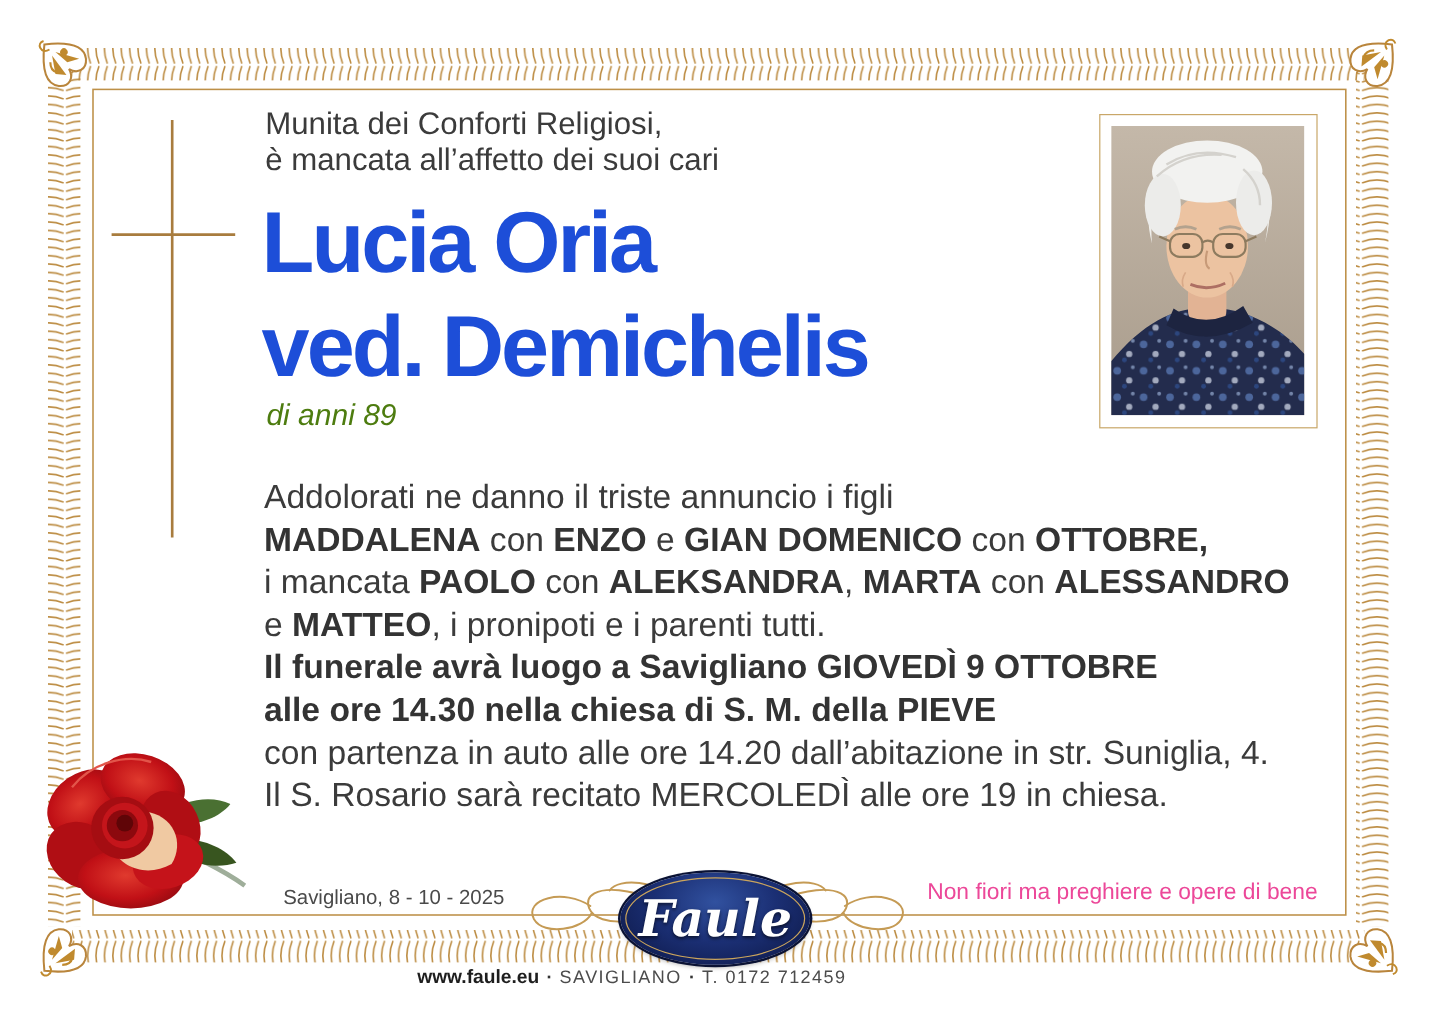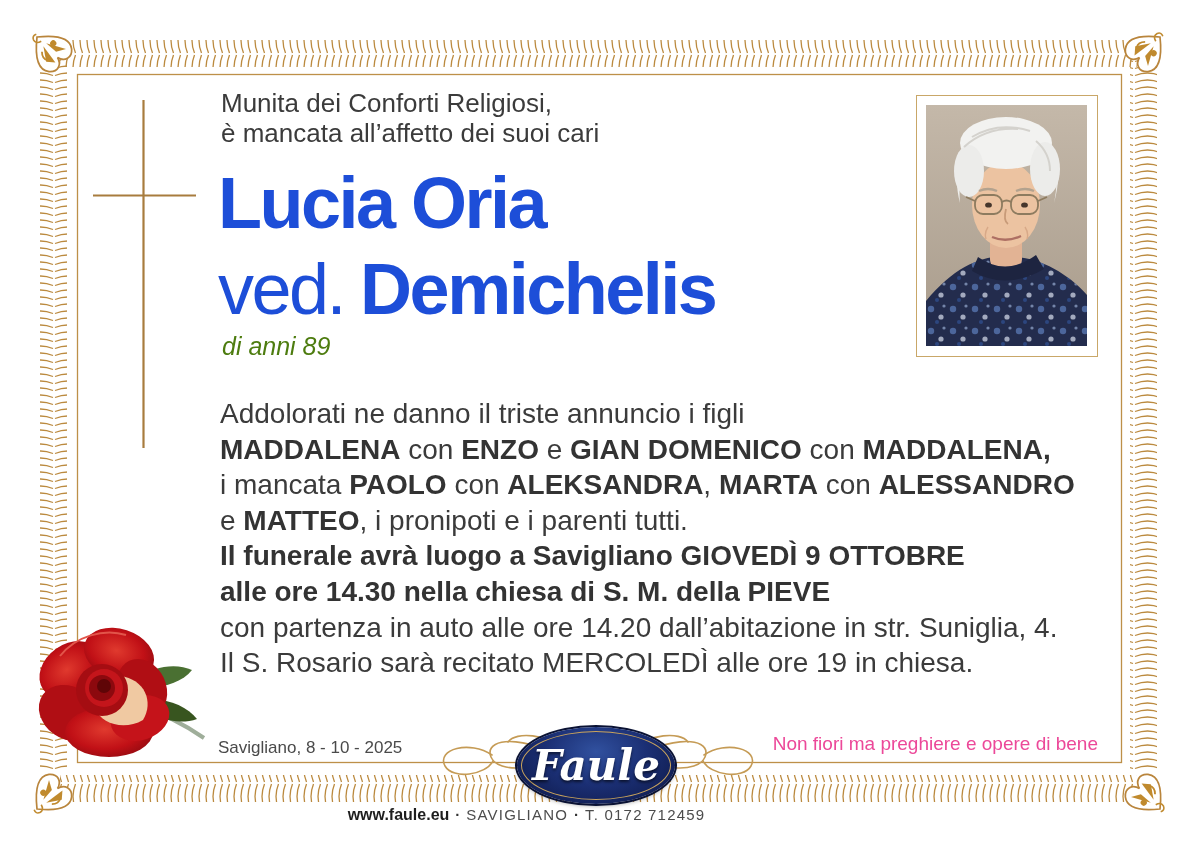--- a/index.html
+++ b/index.html
@@ -7,27 +7,27 @@
     width:1197px;height:846px;background:#ffffff;
     font-family:"Liberation Sans",sans-serif;color:#3c3c3c;
     position:relative;overflow:hidden;
   }
   svg.frame{position:absolute;left:0;top:0;z-index:1;}
 
   
   .intro{position:absolute;left:221px;top:88px;font-size:26px;line-height:30px;color:#3b3b3b;z-index:3;}
   .name-block{position:absolute;left:218px;top:160px;font-size:72px;line-height:86px;
     font-weight:bold;color:#1d4ed8;letter-spacing:-2.5px;z-index:3;white-space:nowrap;}
-  .name-block .light{font-weight:normal;margin-right:16px;}
+  .name-block .light{font-weight:bold;margin-right:16px;}
   .age{position:absolute;left:222px;top:332px;font-size:25px;color:#4d7c0f;z-index:3;font-style:italic;}
   .annc{position:absolute;left:220px;top:380px;font-size:28px;line-height:35.6px;color:#3b3b3b;z-index:3;white-space:nowrap;margin-top:16px;}
   .annc .b{font-weight:bold;color:#333333;}
   .annc-line{white-space:nowrap;}
 
-  .place-date{position:absolute;left:218px;top:738px;font-size:17px;color:#4a4a4a;z-index:4;}
+  .place-date{position:absolute;left:236px;top:738px;font-size:17px;color:#4a4a4a;z-index:4;}
   .no-flowers{position:absolute;right:99px;top:733px;font-size:19px;color:#ec4899;z-index:4;}
 
   
   .photo{position:absolute;left:916px;top:95px;width:162px;height:242px;background:#ffffff;
     border:1px solid #c9a768;padding:9px;z-index:3;}
   .photo svg{display:block;}
 
   
   .rose{position:absolute;left:24px;top:608px;z-index:5;}
 
@@ -95,21 +95,21 @@
 
   <div class="name-block">
     <div>Lucia Oria</div>
     <div><span class="light">ved.</span><span>Demichelis</span></div>
   </div>
 
   <div class="age">di anni 89</div>
 
   <div class="annc">
       <div class="annc-line"><span>Addolorati ne danno il triste annuncio i figli</span></div>
-      <div class="annc-line"><span class="b">MADDALENA</span><span> con </span><span class="b">ENZO</span><span> e </span><span class="b">GIAN DOMENICO</span><span> con </span><span class="b">MADDALENA,</span></div>
+      <div class="annc-line"><span class="b">MADDALENA</span><span> con </span><span class="b">ENZO</span><span> e </span><span class="b">GIAN DOMENICO</span><span> con </span><span class="b">OTTOBRE,</span></div>
       <div class="annc-line"><span>i mancata </span><span class="b">PAOLO</span><span> con </span><span class="b">ALEKSANDRA</span><span>, </span><span class="b">MARTA</span><span> con </span><span class="b">ALESSANDRO</span></div>
       <div class="annc-line"><span>e </span><span class="b">MATTEO</span><span>, i pronipoti e i parenti tutti.</span></div>
       <div class="annc-line"><span class="b">Il funerale avrà luogo a Savigliano GIOVEDÌ 9 OTTOBRE</span></div>
       <div class="annc-line"><span class="b">alle ore 14.30 nella chiesa di S. M. della PIEVE</span></div>
       <div class="annc-line"><span>con partenza in auto alle ore 14.20 dall’abitazione in str. Suniglia, 4.</span></div>
       <div class="annc-line"><span>Il S. Rosario sarà recitato MERCOLEDÌ alle ore 19 in chiesa.</span></div>
     </div>
 
   <div class="photo">
     <svg width="161" height="241" viewBox="0 0 161 241">

